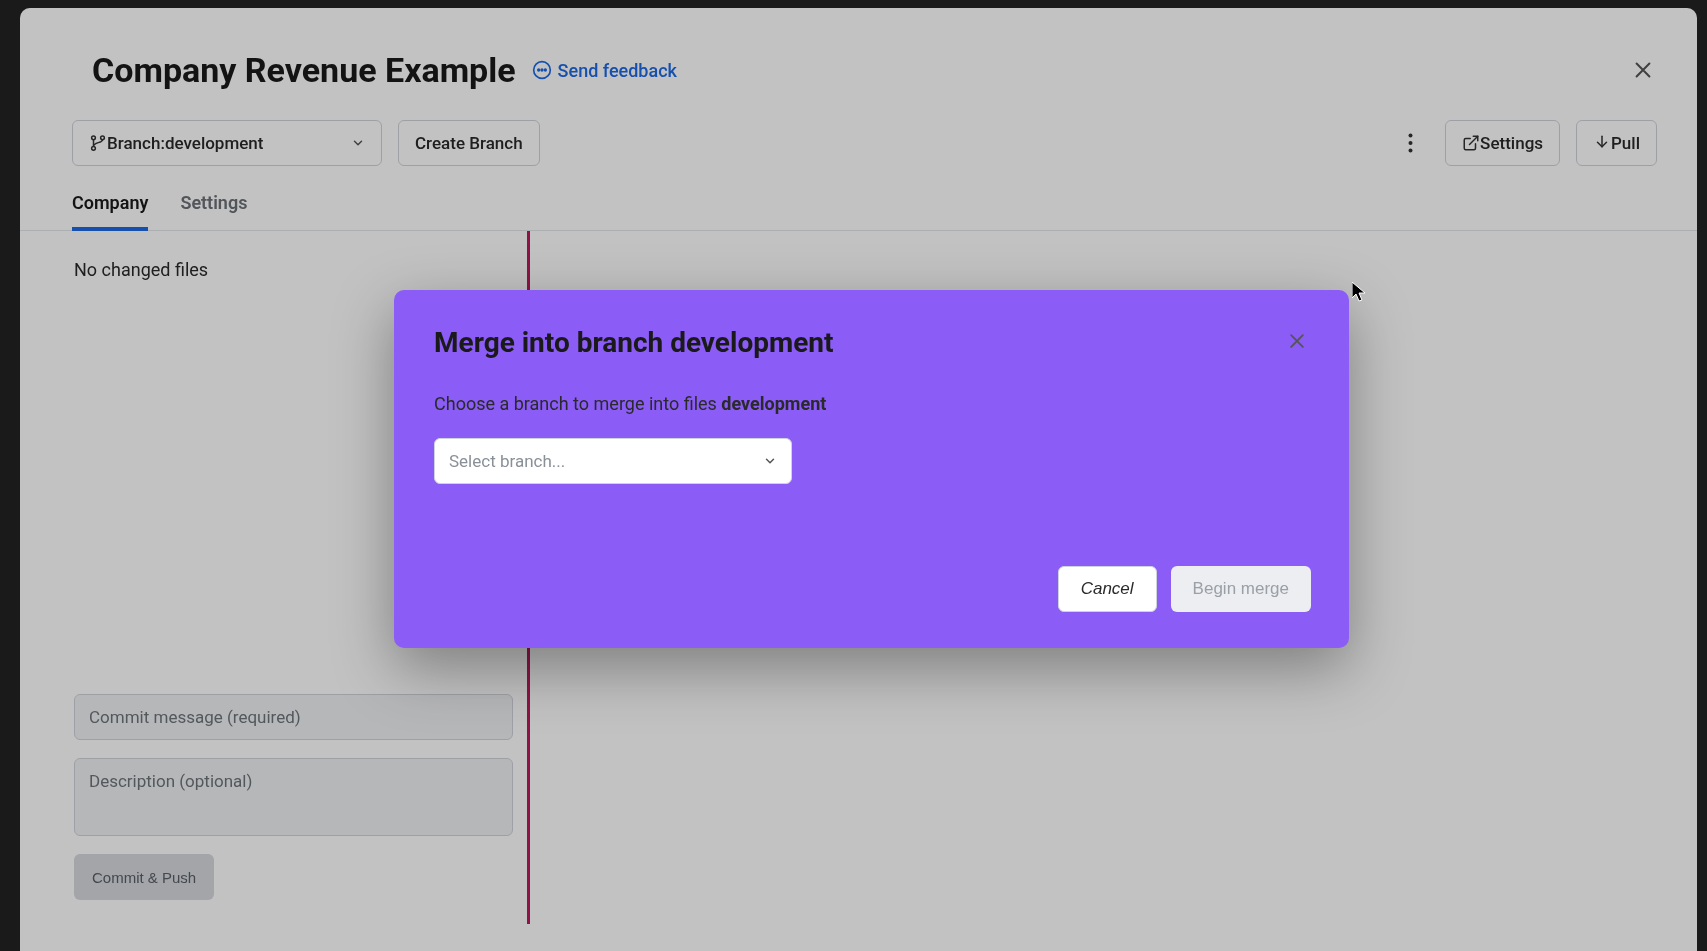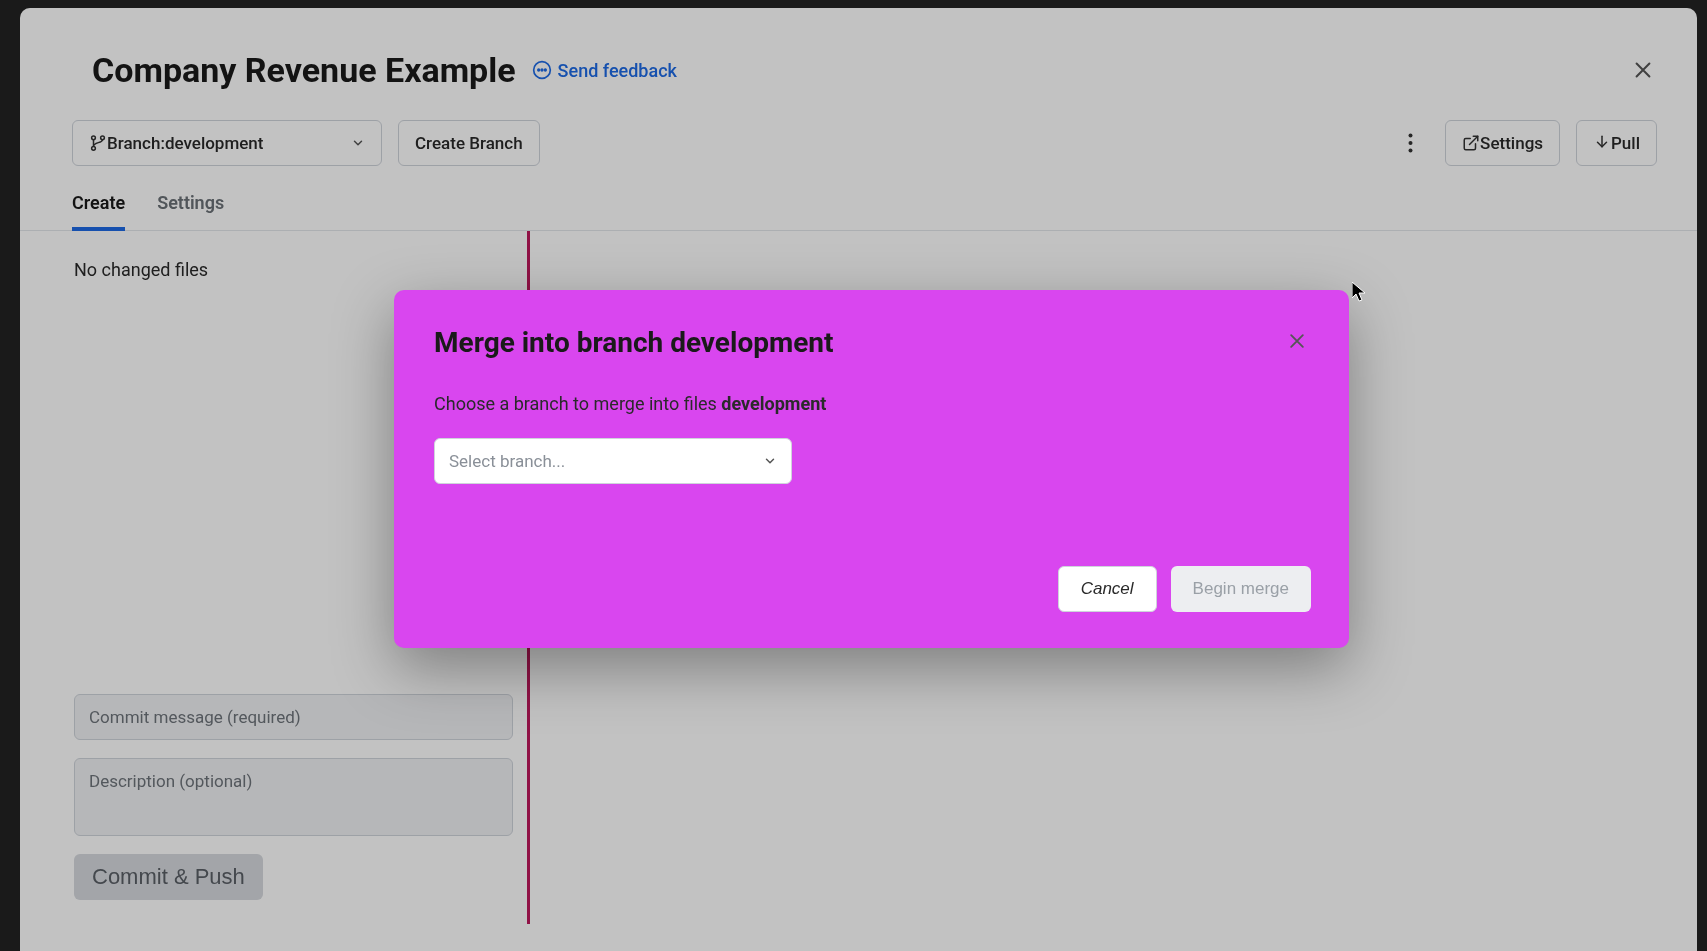--- a/index.html
+++ b/index.html
@@ -161,33 +161,33 @@
       resize: none;
     }
     .commit-btn {
       align-self: flex-start;
       height: 46px;
       padding: 0 18px;
       border: none;
       background: #d6d9de;
       color: #5a5f66;
       border-radius: 6px;
-      font-size: 22px;
+      font-size: 15px;
       font-weight: 500;
       cursor: not-allowed;
     }
 
     
     .modal {
       position: absolute;
       top: 282px;
       left: 374px;
       width: 955px;
       min-height: 358px;
-      background: #d946ef;
+      background: #8b5cf6;
       border-radius: 10px;
       box-shadow: 0 20px 60px rgba(0,0,0,0.35);
       z-index: 100;
       padding: 36px 38px 36px 40px;
       display: flex;
       flex-direction: column;
     }
     .modal-header {
       display: flex;
       align-items: center;
@@ -322,21 +322,21 @@
     <div class="btn">
       <svg width="18" height="18" viewBox="0 0 24 24" fill="none" stroke="#333" stroke-width="2" stroke-linecap="round" stroke-linejoin="round">
           <path d="M12 3v14"></path>
           <path d="M6 11l6 6 6-6"></path>
         </svg>
       <span>Pull</span>
     </div>
   </div>
 
   <div class="tabs">
-    <div class="tab active">Create</div>
+    <div class="tab active">Company</div>
     <div class="tab">Settings</div>
   </div>
 
   <div class="content-area">
     <div class="sidebar">
       <div class="no-files">No changed files</div>
       <div class="commit-box">
         <input class="input-like" type="text" disabled="" placeholder="Commit message (required)" style="">
         <textarea class="input-like" disabled="" placeholder="Description (optional)" style=""></textarea>
         <button class="commit-btn">Commit &amp; Push</button>

